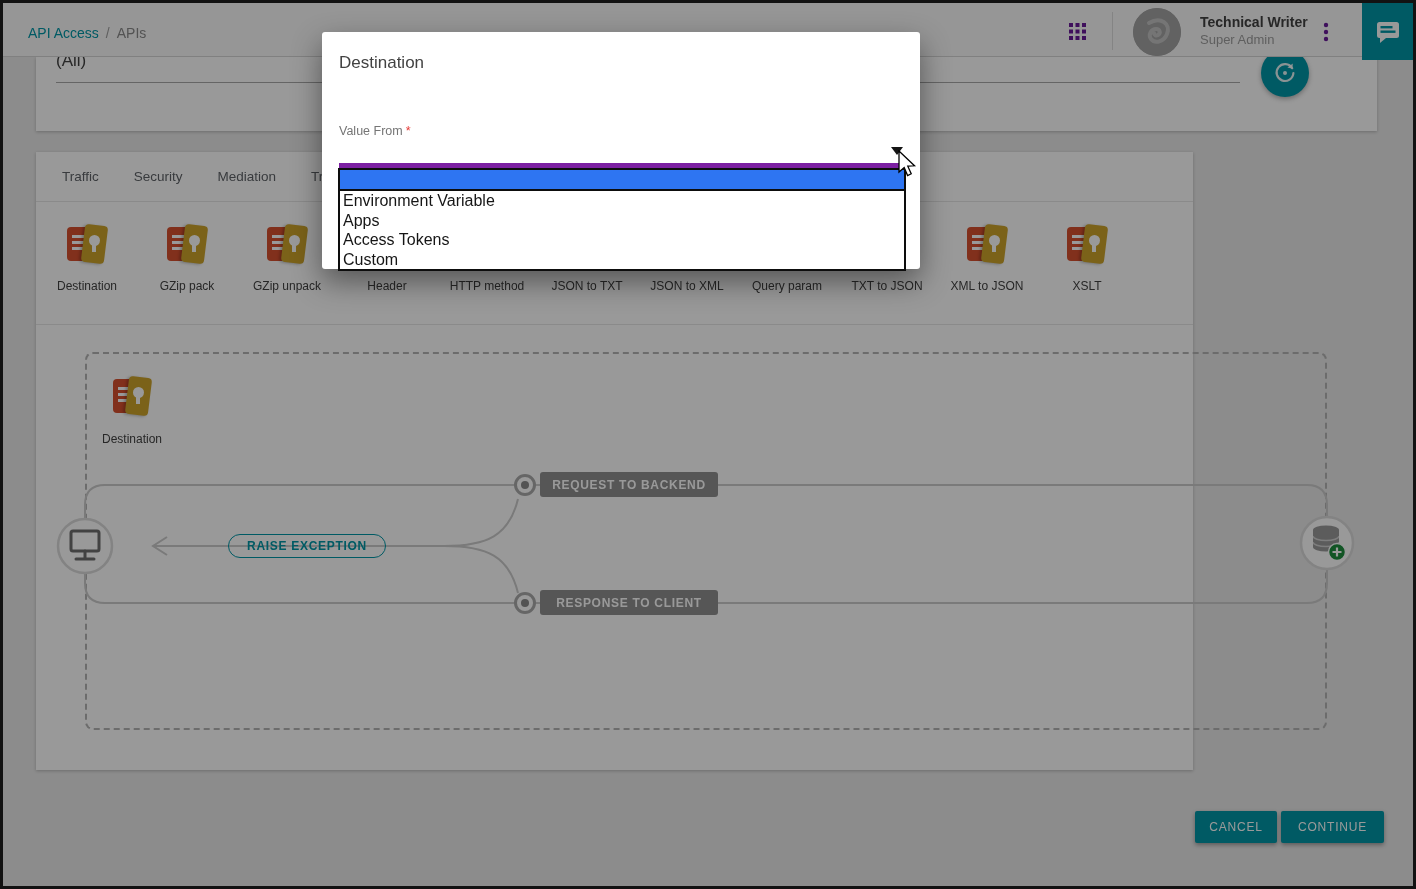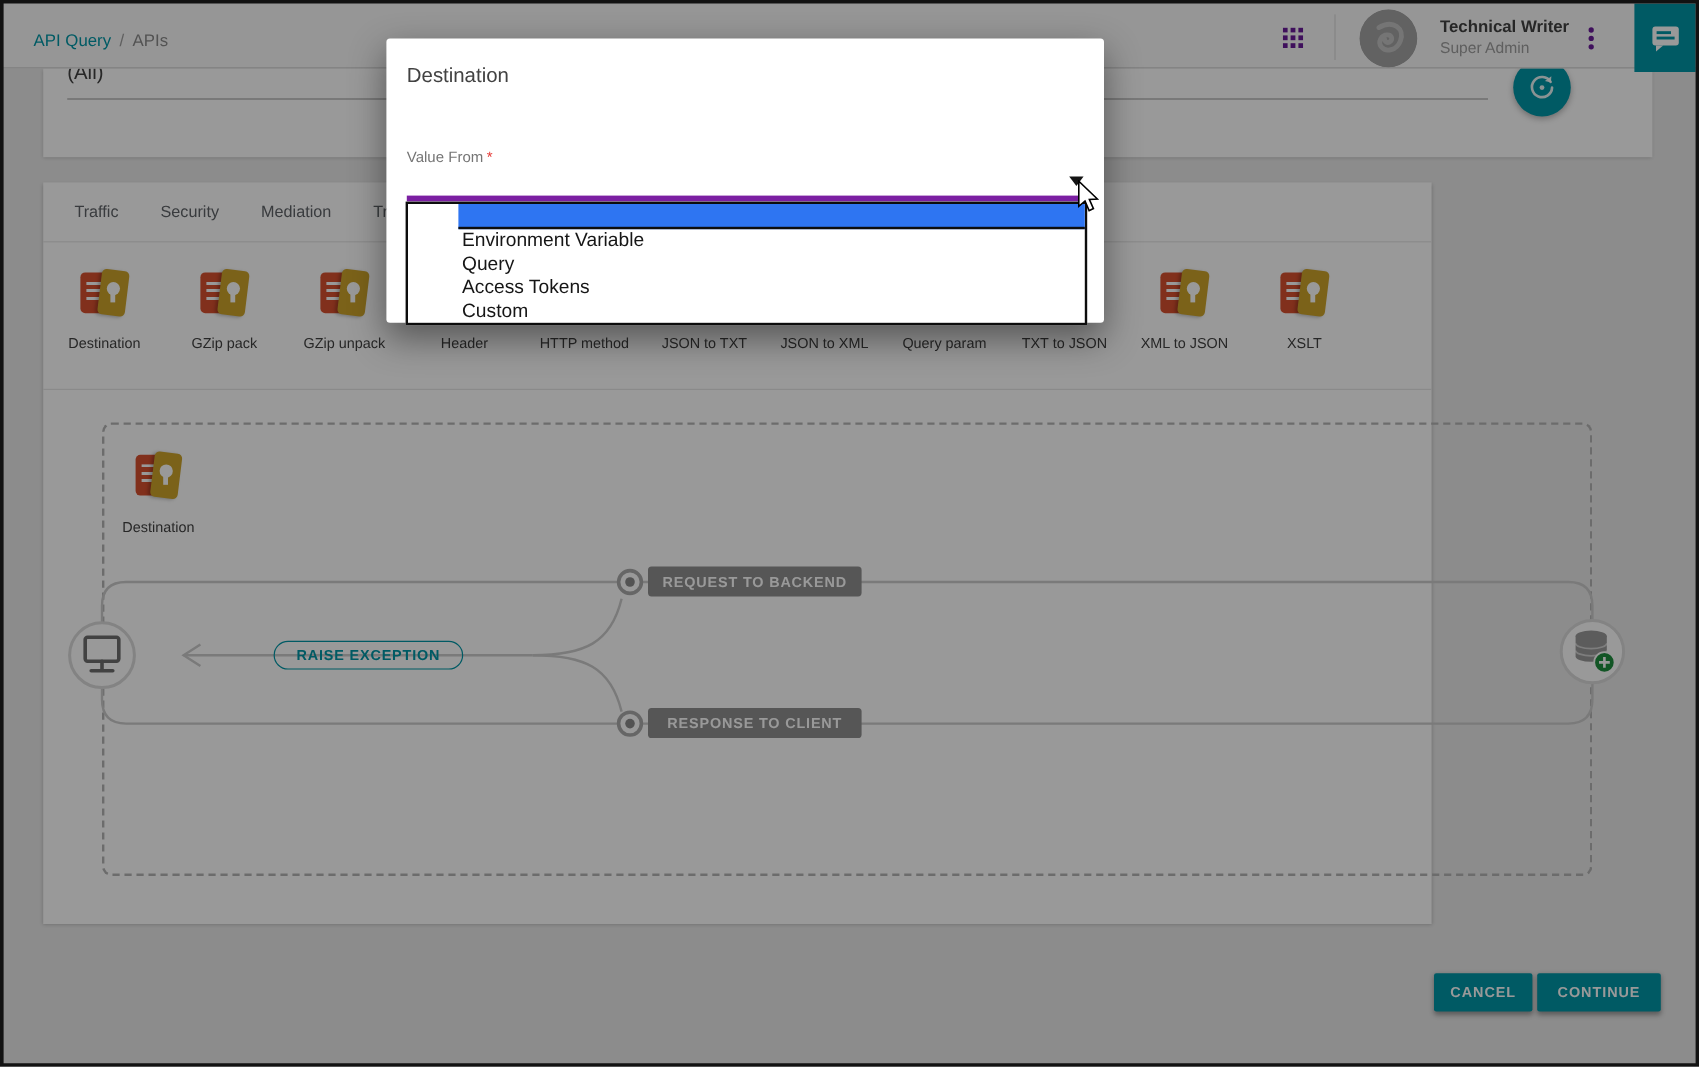--- a/index.html
+++ b/index.html
@@ -74,56 +74,56 @@
   .pill { position:absolute; z-index:2; display:flex; align-items:center; justify-content:center;
           font-size:12px; letter-spacing:.7px; }
   .pill-gray { background:#8f8f8f; color:#ffffff; font-weight:bold; border-radius:3px; }
   .pill-request  { left:540px; top:472px; width:178px; height:25px; }
   .pill-response { left:540px; top:590px; width:178px; height:25px; }
   .pill-exception { left:228px; top:534px; width:158px; height:24px; border:1.5px solid #0097A7;
           color:#0097A7; border-radius:13px; background:transparent; cursor:pointer;font-weight:bold; }
 
   
   .footer-btn { position:absolute; top:811px; height:32px; background:#0097A7; color:#ffffff;
-     font-size:12px; font-weight:700; letter-spacing:.8px; border:none; border-radius:2px;
+     font-size:12px; font-weight:400; letter-spacing:.8px; border:none; border-radius:2px;
      box-shadow:0 2px 4px rgba(0,0,0,.35); cursor:pointer; z-index:2;
      font-family:"Liberation Sans", sans-serif; }
   .btn-cancel { left:1195px; width:82px; }
   .btn-continue { left:1281px; width:103px; }
 
   
   .overlay { position:absolute; inset:0; background:rgba(0,0,0,.40); z-index:10; }
   .modal {
     position:absolute; left:322px; top:32px; width:598px; height:237px; background:#ffffff;
     border-radius:3px; box-shadow:0 12px 30px rgba(0,0,0,.45); z-index:20;
   }
   .modal-title { position:absolute; left:17px; top:21px; font-size:17px; color:#424242; }
   .field-label { position:absolute; left:17px; top:92px; font-size:12.5px; color:#757575; }
   .req-mark { color:#e53935; margin-left:3px; }
   .select-bar { position:absolute; left:17px; top:113px; width:567px; height:18px; background:#fff; cursor:pointer; }
   .select-caret { position:absolute; left:569px; top:115px; width:0; height:0;
      border-left:6px solid transparent; border-right:6px solid transparent; border-top:8px solid #141414; }
   .focus-bar { position:absolute; left:17px; top:131px; width:567px; height:5px; background:#7b1fa2; }
   .listbox {
     position:absolute; left:16px; top:136px; width:568px; background:#ffffff;
-    border:2px solid #0d0d0d; z-index:21;padding-left:42px;
+    border:2px solid #0d0d0d; z-index:21;
   }
   .opt { height:19.5px; line-height:19.5px; font-size:16px; color:#161616; padding-left:3px;
      white-space:nowrap; overflow:hidden; cursor:pointer; }
   .opt-selected { height:21px; background:#2E75F2; border-bottom:2px solid #0d0d0d; }
   .cursor-svg { position:absolute; left:898px; top:150px; z-index:30; pointer-events:none; }
 
   .frame { position:absolute; inset:0; box-shadow:inset 0 0 0 3px #121212; z-index:40; pointer-events:none; }
 </style>
 </head>
 <body>
 
 <div class="topbar">
   <div class="breadcrumb">
-    <span class="crumb-link">API Query</span><span class="crumb-sep">/</span><span>APIs</span>
+    <span class="crumb-link">API Access</span><span class="crumb-sep">/</span><span>APIs</span>
   </div>
   <svg class="grid-icon" viewBox="0 0 17 17">
     <g fill="#6A1B9A">
       <rect x="0" y="0" width="4" height="4"></rect>
         <rect x="6.5" y="0" width="4" height="4"></rect>
         <rect x="13" y="0" width="4" height="4"></rect>
       <rect x="0" y="6.5" width="4" height="4"></rect>
         <rect x="6.5" y="6.5" width="4" height="4"></rect>
         <rect x="13" y="6.5" width="4" height="4"></rect>
       <rect x="0" y="13" width="4" height="4"></rect>
@@ -370,21 +370,21 @@
     <span>Value From</span><span class="req-mark">*</span>
   </div>
   <div class="select-bar"></div>
   <div class="select-caret"></div>
   <div class="focus-bar"></div>
   <div class="listbox">
     <div class="opt opt-selected"></div>
     <div>
 
     <div class="opt">Environment Variable</div>
-        <div class="opt">Query</div>
+        <div class="opt">Apps</div>
         <div class="opt">Access Tokens</div>
         <div class="opt">Custom</div>
       </div>
   </div>
 </div>
 
 <svg class="cursor-svg" width="20" height="28" viewBox="0 0 20 28">
   <path d="M1,1 L1,22 L6.2,17.5 L9.6,25.5 L13.2,23.8 L9.8,16.2 L16.5,15.8 Z" fill="#ffffff" stroke="#000000" stroke-width="1.3"></path>
 </svg>
 

